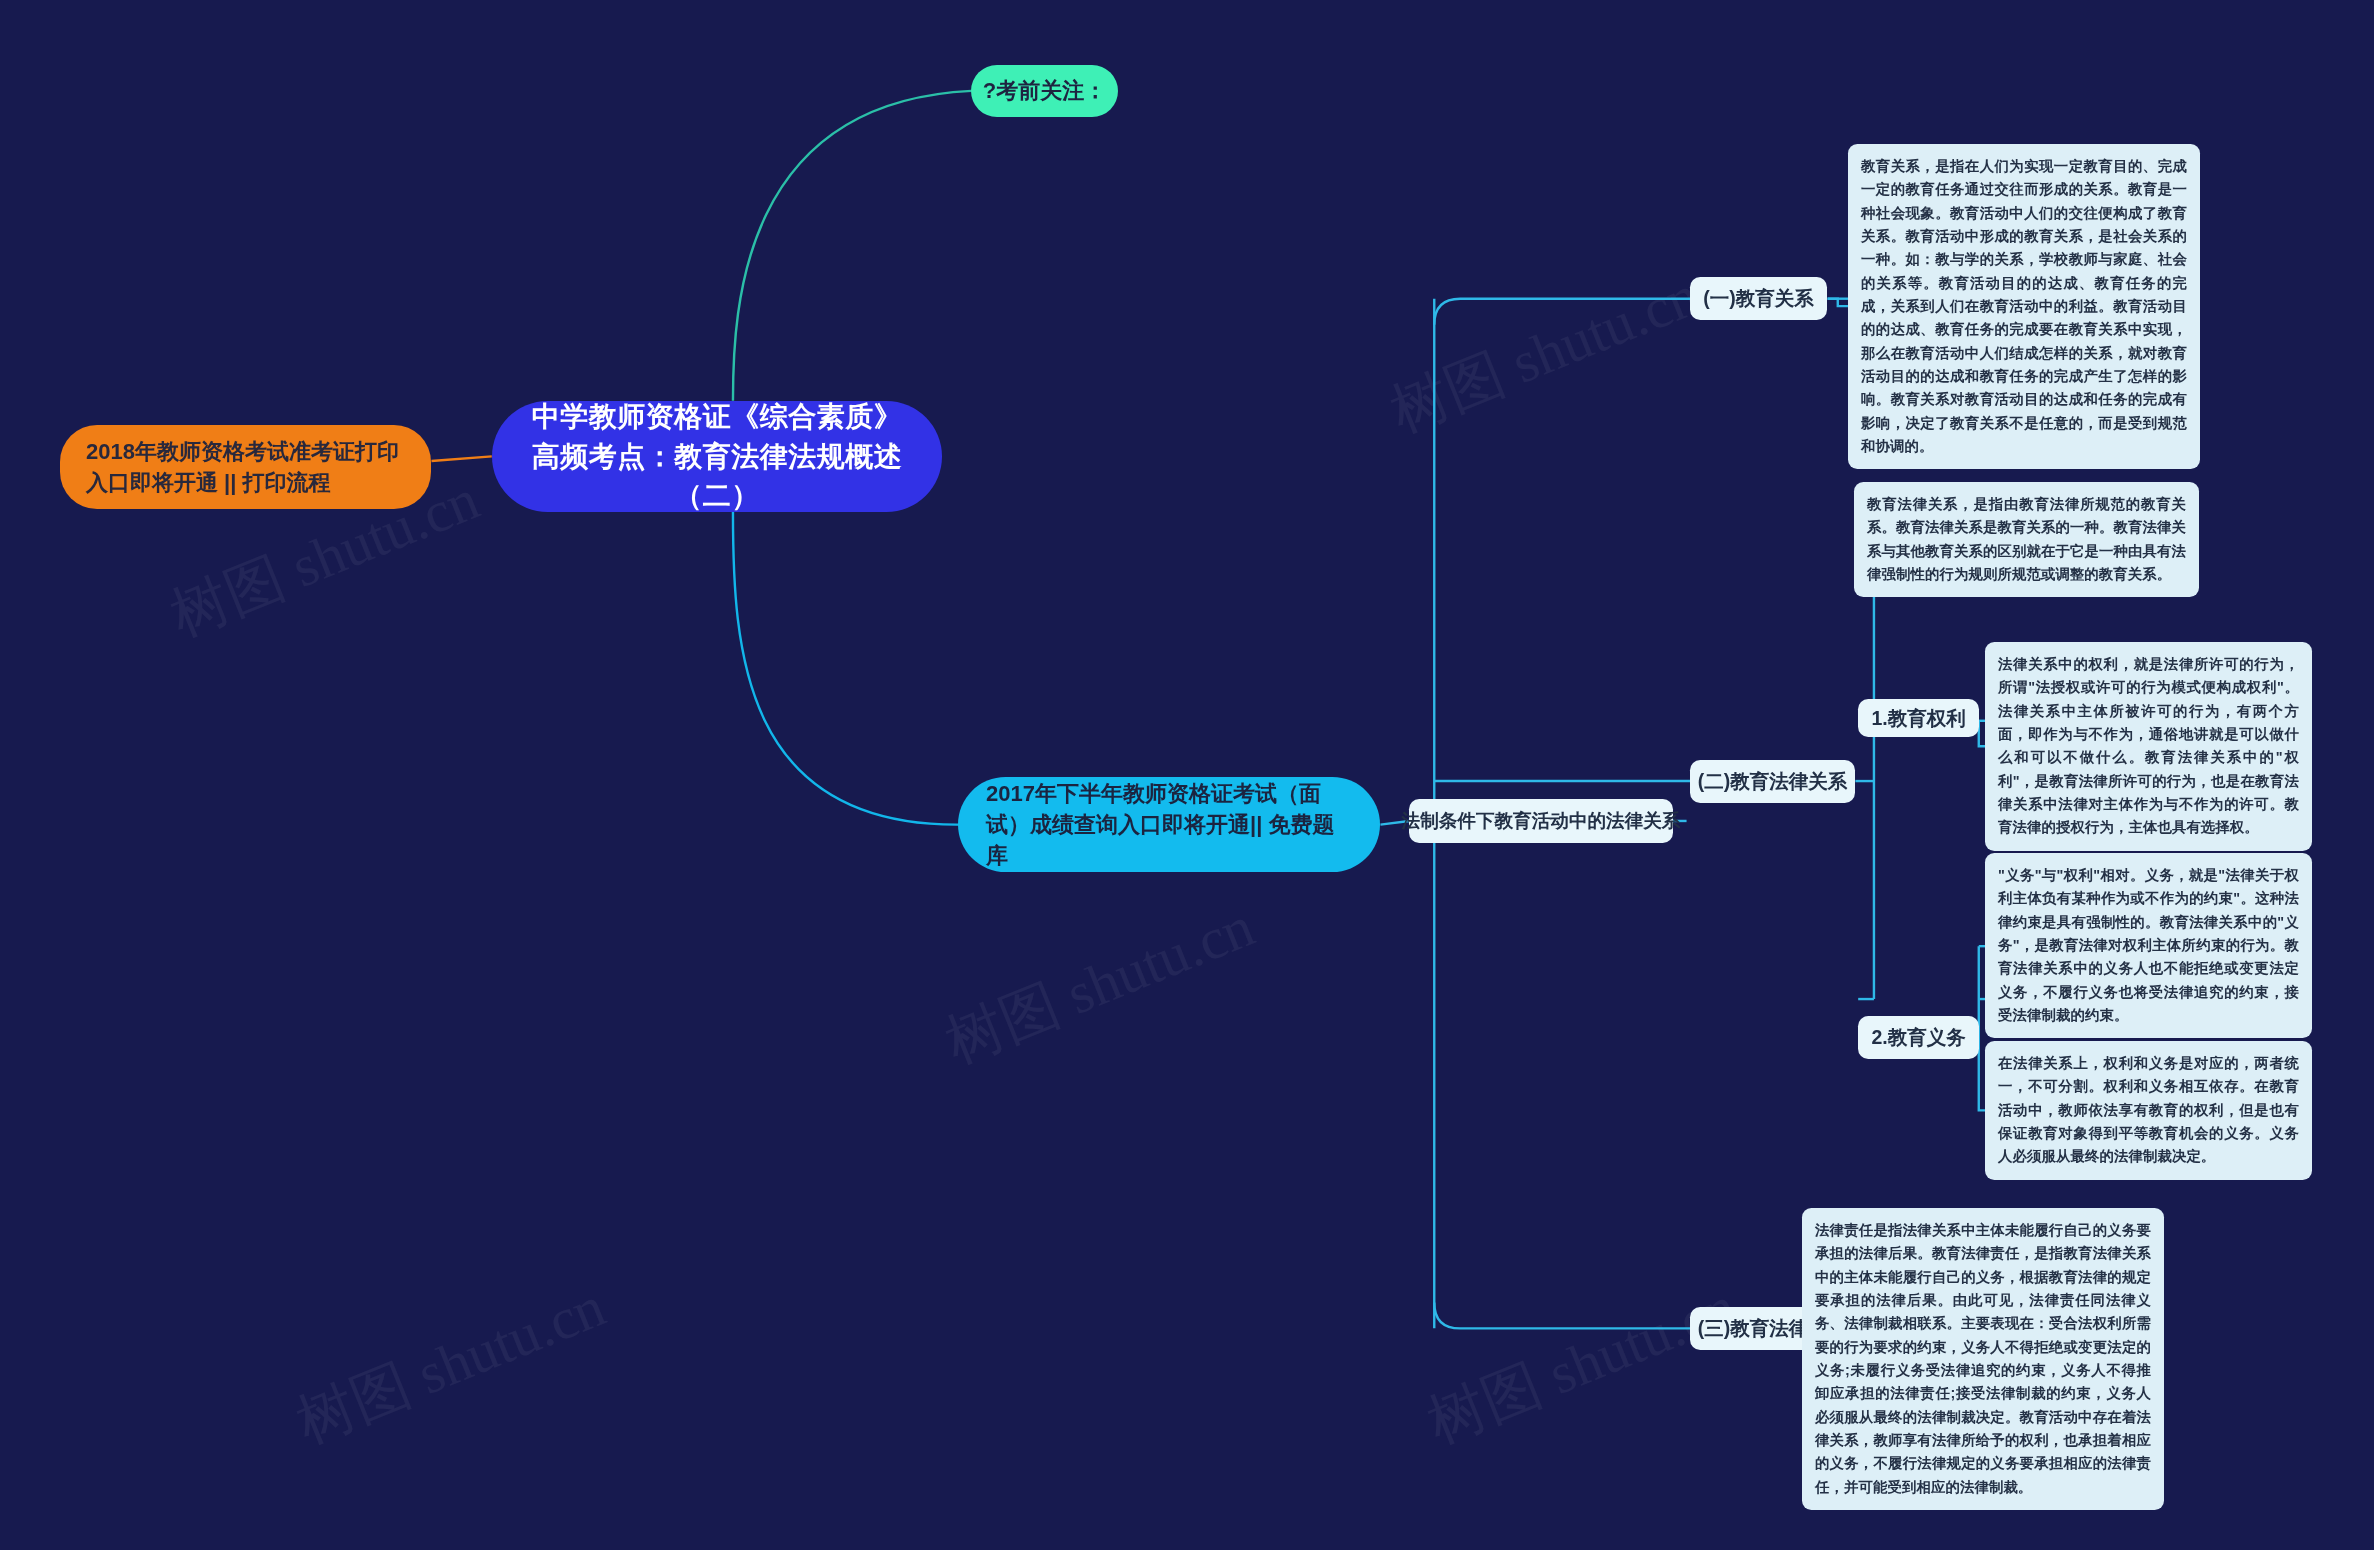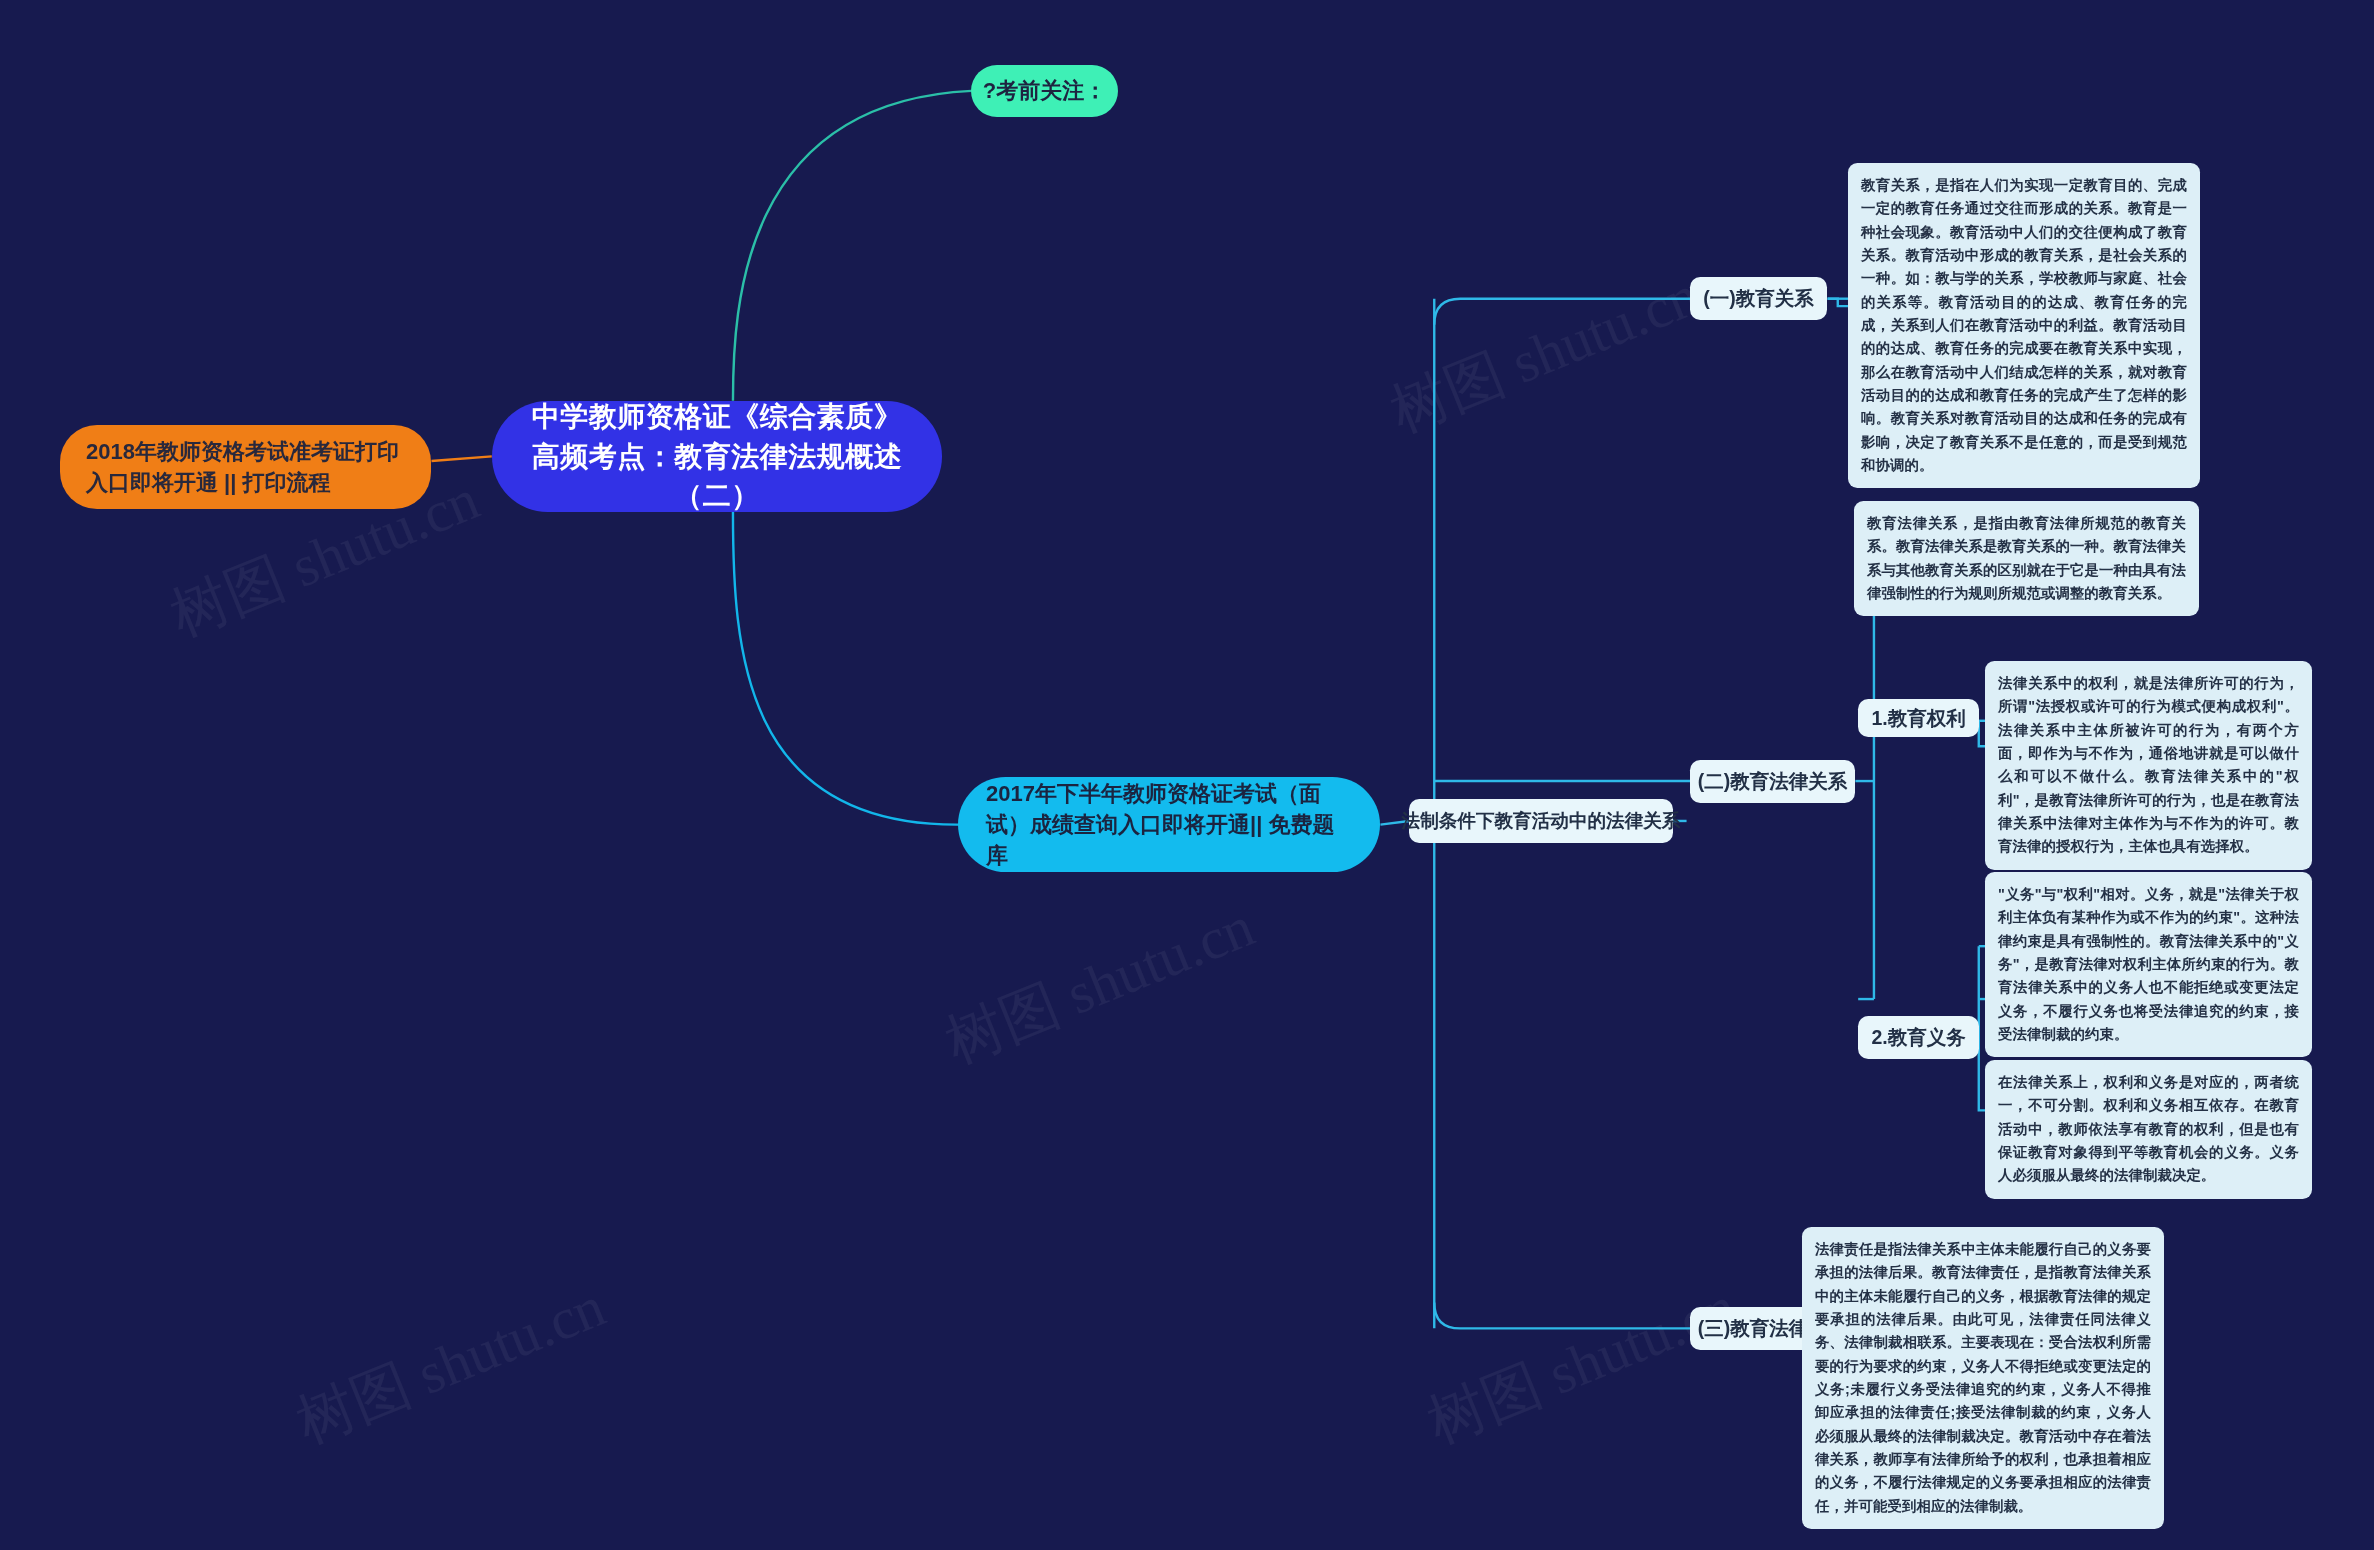--- a/index.html
+++ b/index.html
@@ -127,21 +127,20 @@
   .card {
     background: #ddeff7;
     border-radius: 9.3px;
     color: #243146;
     font-size: 14.4px;
     line-height: 1.62;
     padding: 11px 13px;
     box-sizing: border-box;
     text-align: justify;
     letter-spacing: 0.1px;
-    margin-top: 19px;
   }
   .card-a { left: 1848px; top: 144px;  width: 352px; }
   .card-b { left: 1854px; top: 482px;  width: 345px; }
   .card-c { left: 1985px; top: 642px;  width: 327px; }
   .card-d { left: 1985px; top: 853px;  width: 327px; }
   .card-e { left: 1985px; top: 1041px; width: 327px; }
   .card-f { left: 1802px; top: 1208px; width: 362px; }
 
   
   .wm {

